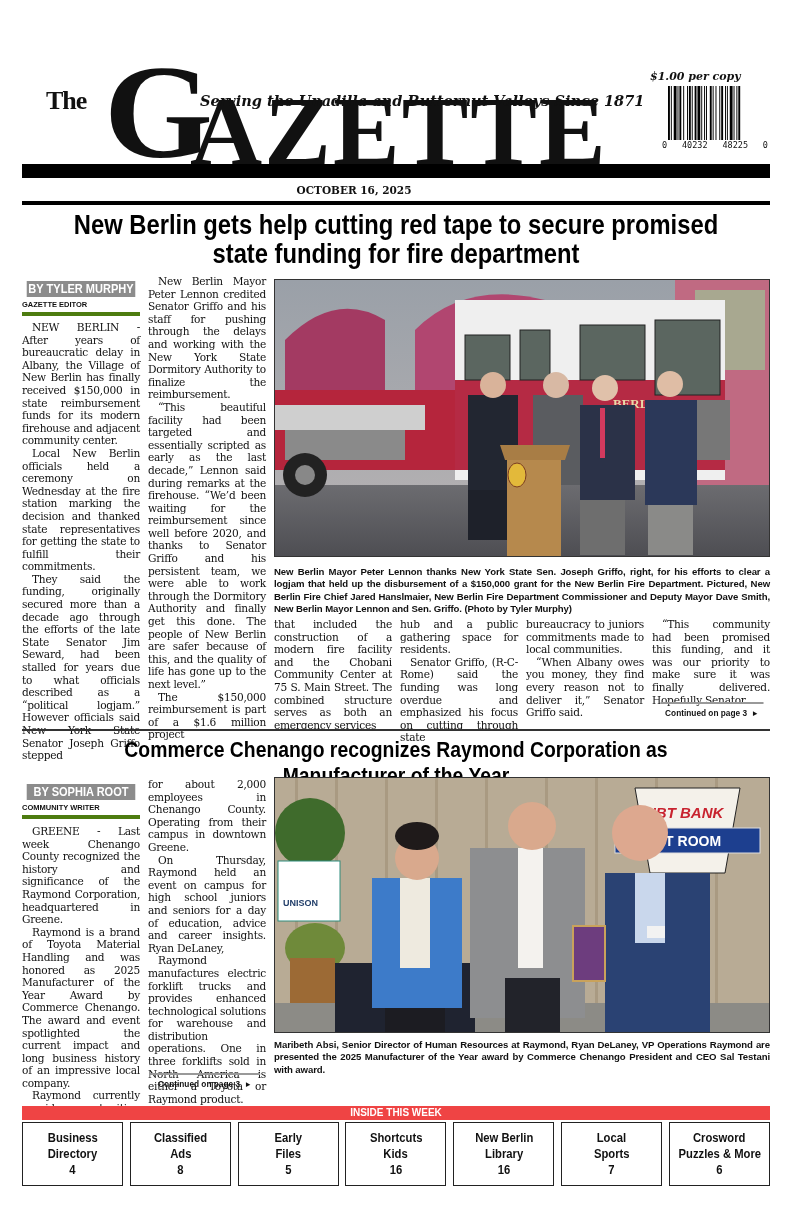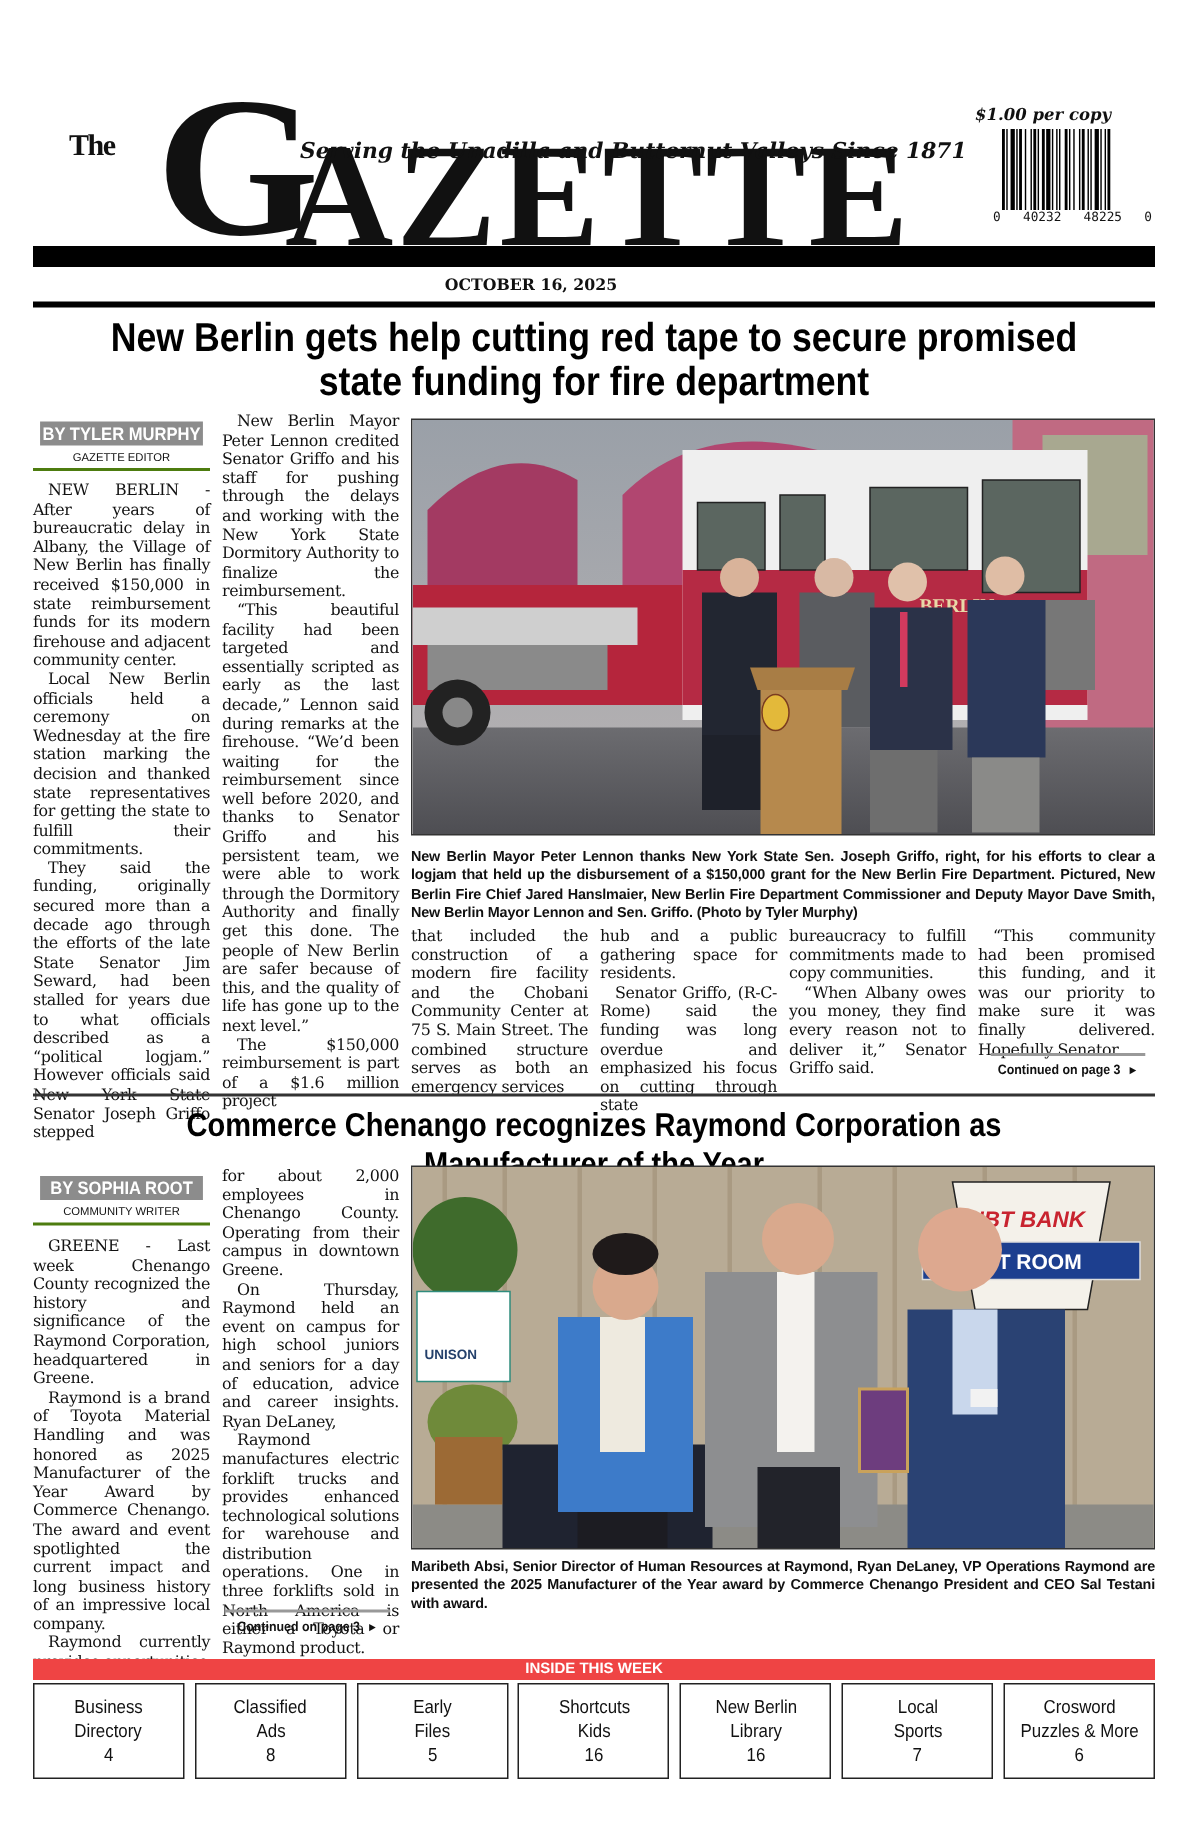--- a/index.html
+++ b/index.html
@@ -1,61 +1,61 @@
 <!DOCTYPE html>
 <html><head>
 <meta charset="utf-8">
 <style>
   * { box-sizing: border-box; margin: 0; padding: 0; }
   html, body { width: 792px; height: 1224px; background: #fff; overflow: hidden; }
   body { position: relative; font-family: "DejaVu Serif", serif; color: #111; }
 
   
   .masthead { position: absolute; left: 22px; top: 52px; width: 748px; height: 110px; }
-  .the { position: absolute; left: 24px; top: 34px; font-family: "Liberation Serif", serif; font-size: 20px; letter-spacing: -1px; font-weight: bold; }
+  .the { position: absolute; left: 24px; top: 34px; font-family: "Liberation Serif", serif; font-size: 26px; letter-spacing: -1px; font-weight: bold; }
   .big-g { position: absolute; left: 82px; top: -10px; font-family: "Liberation Serif", serif; font-weight: bold; font-size: 140px; line-height: 140px; transform: scaleY(0.95); }
   .azette { position: absolute; left: 168px; top: 30px; font-family: "Liberation Serif", serif; font-weight: bold; font-size: 98px; line-height: 98px; letter-spacing: 2px; transform: scaleX(1.02); transform-origin: left; }
   .tagline { position: absolute; left: 178px; top: 12px; font-family: "DejaVu Serif", serif; font-style: italic; font-weight: bold; font-size: 14.5px; white-space: nowrap; margin-top: 28px; }
   .price { position: absolute; left: 650px; top: 70px; font-family: "DejaVu Serif", serif; font-style: italic; font-weight: bold; font-size: 11px; white-space: nowrap; }
   .barcode { position: absolute; left: 662px; top: 86px; width: 106px; height: 62px; }
   .barcode svg { display:block; }
   .barcode-digits { position: absolute; left: 0; top: 54px; width: 106px; font-family: "DejaVu Sans Mono", monospace; font-size: 8.5px; display: flex; justify-content: space-between; background: #fff; }
 
   .rule-thick { position: absolute; left: 22px; top: 164px; width: 748px; height: 14px; background: #000; }
   .dateline { position: absolute; left: 0; top: 184px; width: 708px; text-align: center; font-family: "DejaVu Serif", serif; font-weight: bold; font-size: 10.5px; }
   .rule-med { position: absolute; left: 22px; top: 201px; width: 748px; height: 4px; background: #000; }
 
   
   .headline { position: absolute; left: 22px; width: 748px; text-align: center; font-family: "Liberation Sans", sans-serif; font-weight: bold; color: #000; transform: scaleX(0.88); transform-origin: center; }
   .h1 { top: 211px; font-size: 27px; line-height: 29px; }
   .h2 { top: 737px; font-size: 22px; line-height: 26px; }
 
   
   .byline { position: absolute; left: 22px; width: 118px; }
   .byline .name { background: #8c8c8c; color: #fff; font-family: "Liberation Sans", sans-serif; font-weight: bold; font-size: 12px; text-align: center; padding: 1px 0; letter-spacing: 0; transform: scaleX(0.92); }
-  .byline .title { font-family: "Liberation Sans", sans-serif; font-weight: normal; font-size: 7.5px; text-align: center; padding: 3px 0 3px; border-bottom: 2px solid #4d7c0f; }
+  .byline .title { font-family: "Liberation Sans", sans-serif; font-weight: bold; font-size: 7.5px; text-align: left; padding: 3px 0 3px; border-bottom: 4px solid #4d7c0f; }
 
   
   .col { position: absolute; font-family: "DejaVu Serif", serif; font-size: 10.6px; line-height: 12.6px; text-align: justify; color: #111; letter-spacing: -0.25px; }
   .col p { text-indent: 10px; }
   .col p.noindent { text-indent: 0; }
 
   
   .photo { position: absolute; border: 1px solid #333; overflow: hidden; }
   .caption { position: absolute; font-family: "Liberation Sans", sans-serif; font-weight: bold; font-size: 9.6px; line-height: 12.4px; color: #111; text-align: justify; letter-spacing: -0.1px; }
 
   .continued { position: absolute; font-family: "Liberation Sans", sans-serif; font-weight: bold; font-size: 9px; text-align: center; border-top: 2px solid #999; padding-top: 4px; transform: scaleX(0.92); }
   .continued .arrow { font-size: 8px; margin-left: 5px; }
 
   .section-rule { position: absolute; left: 22px; width: 748px; height: 2px; background: #333; }
 
   
   .inside-bar { position: absolute; left: 22px; top: 1106px; width: 748px; height: 14px; background: #ef4444; color: #fff; font-family: "Liberation Sans", sans-serif; font-weight: bold; font-size: 10px; text-align: center; line-height: 14px; }
   .inside-grid { position: absolute; left: 22px; top: 1122px; width: 748px; height: 64px; display: flex; justify-content: space-between; }
-  .inside-box { width: 101px; height: 64px; border: 1.5px solid #222; display: flex; flex-direction: column; justify-content: center; align-items: center; font-family: "Liberation Sans", sans-serif; font-weight: normal; font-size: 12.5px; line-height: 16px; text-align: center; transform-origin: center; }
+  .inside-box { width: 101px; height: 64px; border: 1.5px solid #222; display: flex; flex-direction: column; justify-content: center; align-items: center; font-family: "Liberation Sans", sans-serif; font-weight: bold; font-size: 12.5px; line-height: 16px; text-align: center; transform-origin: center; }
   .inside-box span { display: block; transform: scaleX(0.9); white-space: nowrap; }
 </style>
 </head>
 <body>
 
 <div class="masthead">
   <div class="the">The</div>
   <div class="big-g">G</div>
   <div class="azette">AZETTE</div>
   <div class="tagline">Serving the Unadilla and Butternut Valleys Since 1871</div>
@@ -177,21 +177,21 @@
 <div class="caption" style="left:274px; top:566px; width:496px;">New Berlin Mayor Peter Lennon thanks New York State Sen. Joseph Griffo, right, for his efforts to clear a logjam that held up the disbursement of a $150,000 grant for the New Berlin Fire Department. Pictured, New Berlin Fire Chief Jared Hanslmaier, New Berlin Fire Department Commissioner and Deputy Mayor Dave Smith, New Berlin Mayor Lennon and Sen. Griffo. (Photo by Tyler Murphy)</div>
 
 <div class="col" style="left:274px; top:618px; width:118px;">
   <p class="noindent">that included the construction of a modern fire facility and the Chobani Community Center at 75 S. Main Street. The combined structure serves as both an emergency services</p>
 </div>
 <div class="col" style="left:400px; top:618px; width:118px;">
   <p class="noindent">hub and a public gathering space for residents.</p>
   <p>Senator Griffo, (R-C-Rome) said the funding was long overdue and emphasized his focus on cutting through state</p>
 </div>
 <div class="col" style="left:526px; top:618px; width:118px;">
-  <p class="noindent">bureaucracy to fulfill commitments made to copy communities.</p>
+  <p class="noindent">bureaucracy to juniors commitments made to local communities.</p>
   <p>“When Albany owes you money, they find every reason not to deliver it,” Senator Griffo said.</p>
 </div>
 <div class="col" style="left:652px; top:618px; width:118px;">
   <p>“This community had been promised this funding, and it was our priority to make sure it was finally delivered. Hopefully Senator</p>
 </div>
 <div class="continued" style="left:656px; top:702px; width:112px;">
   <span>Continued on page 3</span><span class="arrow">►</span>
 </div>
 
 <div class="section-rule" style="top:729px;"></div>

